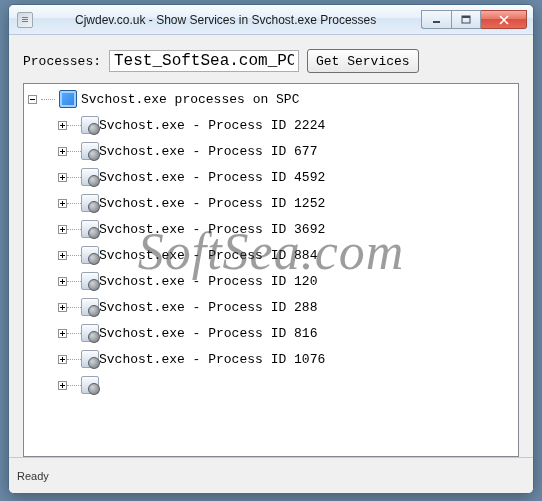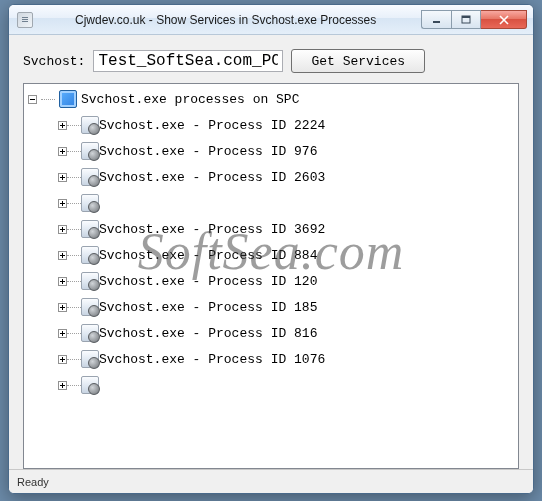--- a/index.html
+++ b/index.html
@@ -109,21 +109,21 @@
     max-width: 190px;
     height: 22px;
     border: 1px solid #abadb3;
     padding: 0 4px;
     font-family: "Courier New", monospace;
     font-size: 16px;
     background: #fff;
   }
   .get-btn {
     height: 24px;
-    padding: 0 19px;
+    padding: 0 8px;
     border: 1px solid #707070;
     border-radius: 3px;
     background: linear-gradient(to bottom, #fefefe, #e8e8e8);
     font-family: "Courier New", monospace;
     font-size: 13px;
     cursor: pointer;
   }
   .tree-panel {
     flex: 1;
     background: #fff;
@@ -196,21 +196,21 @@
   .svc-icon::after {
     content: "";
     position: absolute;
     right: -2px; bottom: -2px;
     width: 10px; height: 10px;
     border-radius: 50%;
     background: radial-gradient(circle at 35% 35%, #d0d4d8, #707478);
     border: 1px solid #585c60;
   }
   .statusbar {
-    height: 24px;
+    height: 36px;
     border-top: 1px solid #c8c8c8;
     background: #f0f0f0;
     font-size: 11px;
     color: #333;
     padding: 0 8px;
     display: flex;
     align-items: center;
   }
   .watermark {
     position: absolute;
@@ -251,21 +251,21 @@
         <svg width="12" height="10">
             <line x1="2" y1="1" x2="10" y2="9" stroke="#fff" stroke-width="1.6"></line>
             <line x1="10" y1="1" x2="2" y2="9" stroke="#fff" stroke-width="1.6"></line>
           </svg>
       </div>
     </div>
   </div>
 
   <div class="client">
     <div class="topbar">
-      <label>Svchost:</label>
+      <label>Processes:</label>
       <input type="text" value="Test_SoftSea.com_PC" style="">
       <button class="get-btn">Get Services</button>
     </div>
 
     <div class="tree-panel">
       <div class="tree-root">
         <span class="expander"></span>
         <span class="dotted-h"></span>
         <span class="node-icon monitor-icon"></span>
         <span>Svchost.exe processes on SPC</span>
@@ -274,32 +274,33 @@
           <div class="tree-item">
             <span class="expander plus"></span>
             <span class="dotted-h"></span>
             <span class="node-icon svc-icon"></span>
             <span>Svchost.exe - Process ID 2224</span>
           </div>
           <div class="tree-item">
             <span class="expander plus"></span>
             <span class="dotted-h"></span>
             <span class="node-icon svc-icon"></span>
-            <span>Svchost.exe - Process ID 976</span>
-          </div>
-          <div class="tree-item">
-            <span class="expander plus"></span>
-            <span class="dotted-h"></span>
-            <span class="node-icon svc-icon"></span>
-            <span>Svchost.exe - Process ID 2603</span>
-          </div>
-          <div class="tree-item">
-            <span class="expander plus"></span>
-            <span class="dotted-h"></span>
-            <span class="node-icon svc-icon"></span>
+            <span>Svchost.exe - Process ID 677</span>
+          </div>
+          <div class="tree-item">
+            <span class="expander plus"></span>
+            <span class="dotted-h"></span>
+            <span class="node-icon svc-icon"></span>
+            <span>Svchost.exe - Process ID 4592</span>
+          </div>
+          <div class="tree-item">
+            <span class="expander plus"></span>
+            <span class="dotted-h"></span>
+            <span class="node-icon svc-icon"></span>
+            <span>Svchost.exe - Process ID 1252</span>
           </div>
           <div class="tree-item">
             <span class="expander plus"></span>
             <span class="dotted-h"></span>
             <span class="node-icon svc-icon"></span>
             <span>Svchost.exe - Process ID 3692</span>
           </div>
           <div class="tree-item">
             <span class="expander plus"></span>
             <span class="dotted-h"></span>
@@ -309,21 +310,21 @@
           <div class="tree-item">
             <span class="expander plus"></span>
             <span class="dotted-h"></span>
             <span class="node-icon svc-icon"></span>
             <span>Svchost.exe - Process ID 120</span>
           </div>
           <div class="tree-item">
             <span class="expander plus"></span>
             <span class="dotted-h"></span>
             <span class="node-icon svc-icon"></span>
-            <span>Svchost.exe - Process ID 185</span>
+            <span>Svchost.exe - Process ID 288</span>
           </div>
           <div class="tree-item">
             <span class="expander plus"></span>
             <span class="dotted-h"></span>
             <span class="node-icon svc-icon"></span>
             <span>Svchost.exe - Process ID 816</span>
           </div>
           <div class="tree-item">
             <span class="expander plus"></span>
             <span class="dotted-h"></span>

